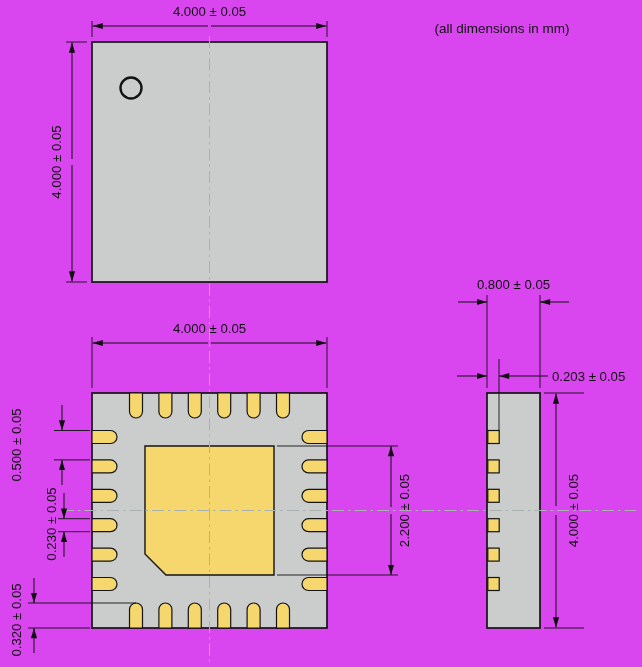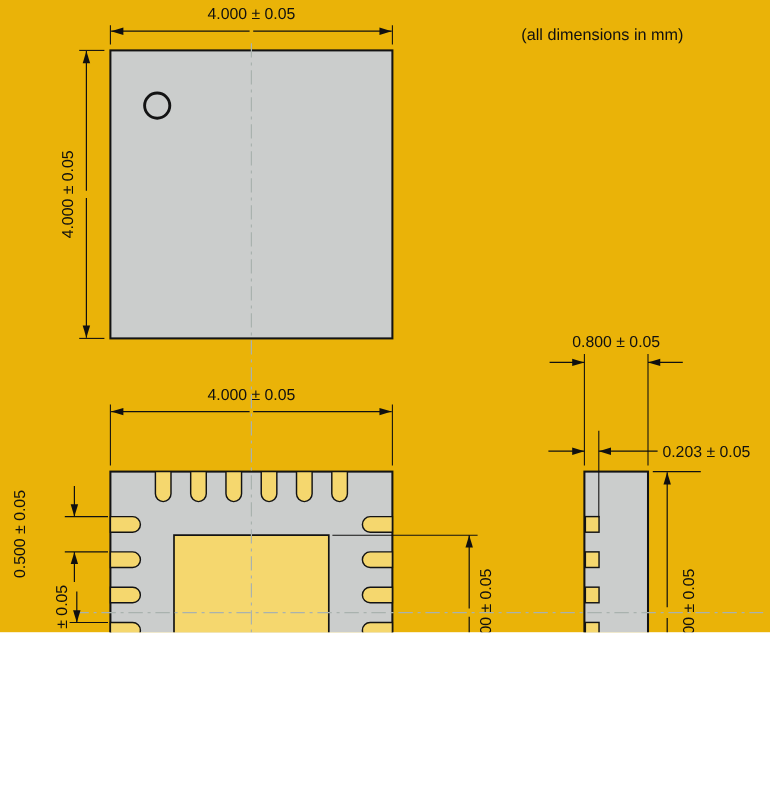--- a/index.html
+++ b/index.html
@@ -1,16 +1,16 @@
 <!DOCTYPE html>
 <html><head>
 <meta charset="utf-8">
 <style>
   html, body { margin: 0; padding: 0; background: #ffffff; }
-  .canvas { position: relative; width: 642px; height: 527px; background: #eab308; overflow: hidden; }
+  .canvas { position: relative; width: 642px; height: 667px; background: #d946ef; overflow: hidden; }
   svg { display: block; }
   text {
     font-family: "Liberation Sans", "DejaVu Sans", sans-serif;
     font-size: 13.2px;
     fill: #101010;
   }
   .note-text { font-size: 13.5px; }
   .outline { fill: #cbcdcc; stroke: #131313; stroke-width: 1.7; }
   .pad { fill: #f5d76e; stroke: #131313; stroke-width: 1.2; }
   .cpad { fill: #f5d76e; stroke: #131313; stroke-width: 1.4; }

